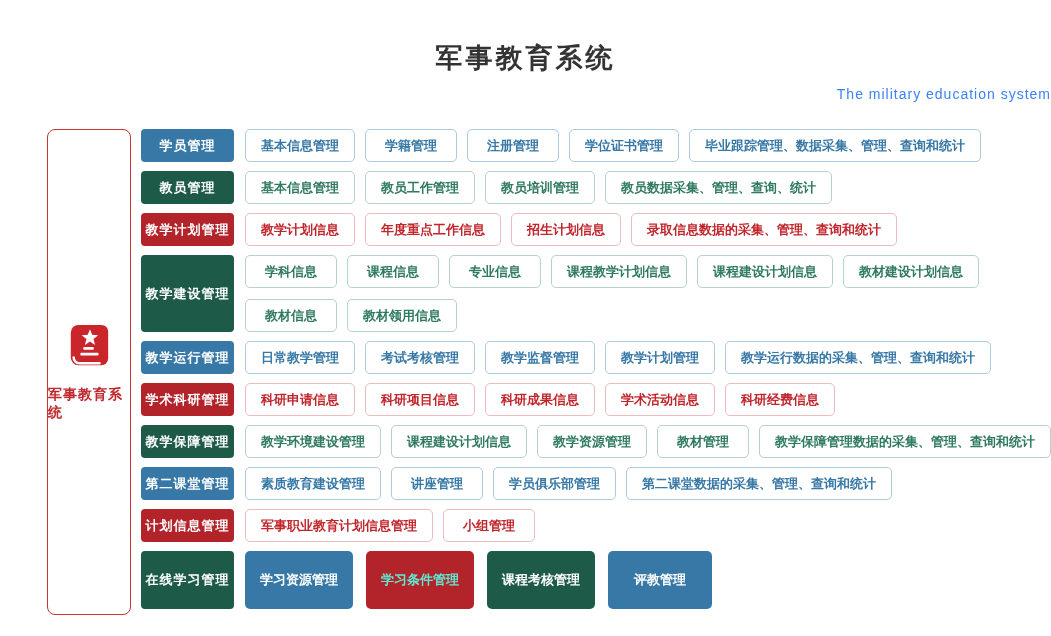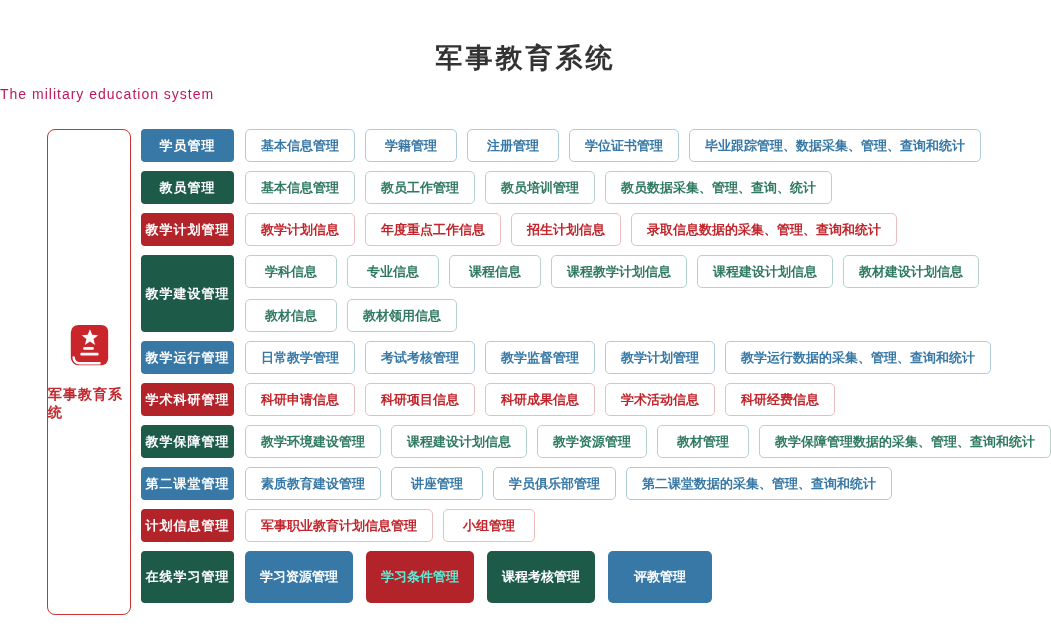--- a/index.html
+++ b/index.html
@@ -6,21 +6,21 @@
   body{
     width:1051px;height:636px;background:#ffffff;
     font-family:"Liberation Sans","DejaVu Sans",sans-serif;
     overflow:hidden;
   }
   .page-title{
     text-align:center;margin-top:40px;font-size:27px;font-weight:bold;
     color:#333333;letter-spacing:3px;
   }
   .page-subtitle{
-    text-align:left;margin-top:10px;font-size:14px;color:#be185d;
+    text-align:right;margin-top:10px;font-size:14px;color:#3b82f6;
     letter-spacing:1px;
   }
   .layout{display:flex;margin:27px 0 0 47px;gap:10px;align-items:flex-start;}
   .side{
     width:110px;height:486px;border:1px solid #cb3433;border-radius:8px;
     box-sizing:border-box;display:flex;flex-direction:column;
     align-items:center;justify-content:center;gap:14px;background:#ffffff;
   }
   .side-label{color:#c0282d;font-weight:bold;font-size:14px;letter-spacing:1px;}
   .content{display:flex;flex-direction:column;gap:9px;}
@@ -40,21 +40,21 @@
   .o-blue{border:1px solid #aecbdd;color:#3778a6;}
   .o-green{border:1px solid #b5d3c8;color:#2f7a60;}
   .o-red{border:1px solid #e9bcbd;color:#c0262c;}
   .s-blue{background:#3778a6;color:#ffffff;border:none;}
   .s-green{background:#1d5a47;color:#ffffff;border:none;}
   .s-red{background:#b3232a;color:#5eead4;border:none;}
   .bg-blue{background:#3778a6;}
   .bg-green{background:#1d5a47;}
   .bg-red{background:#b3232a;}
   .row-last .cat{min-height:42px;}
-  .row-last .item{height:52px;min-width:104px;}
+  .row-last .item{height:58px;min-width:104px;}
   .row-last .items{gap:13px;}
 </style>
 </head>
 <body>
 
 <div class="page-title">军事教育系统</div>
 <div class="page-subtitle">The military education system</div>
 
 <div class="layout">
 
@@ -102,22 +102,22 @@
         <div class="item o-red">招生计划信息</div>
         <div class="item o-red">录取信息数据的采集、管理、查询和统计</div>
       </div>
     </div>
 
     <div class="row">
       <div class="cat bg-green">教学建设管理</div>
       <div class="items-col">
         <div class="items">
           <div class="item o-green">学科信息</div>
+          <div class="item o-green">课程信息</div>
           <div class="item o-green">专业信息</div>
-          <div class="item o-green">课程信息</div>
           <div class="item o-green">课程教学计划信息</div>
           <div class="item o-green">课程建设计划信息</div>
           <div class="item o-green">教材建设计划信息</div>
         </div>
         <div class="items">
           <div class="item o-green">教材信息</div>
           <div class="item o-green">教材领用信息</div>
         </div>
       </div>
     </div>

